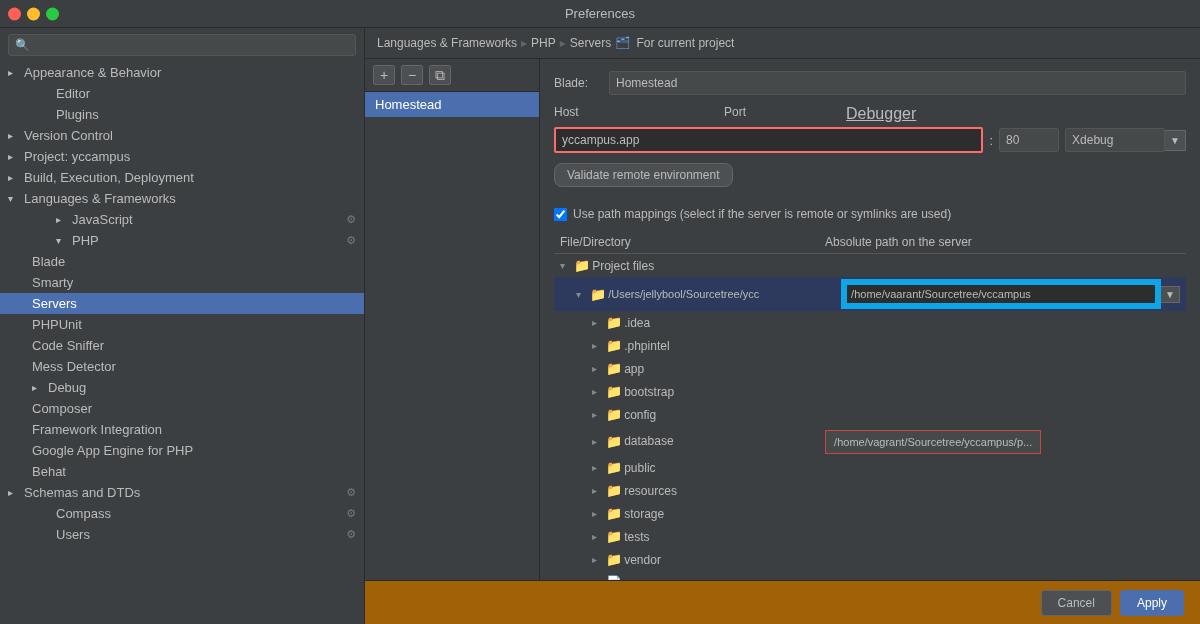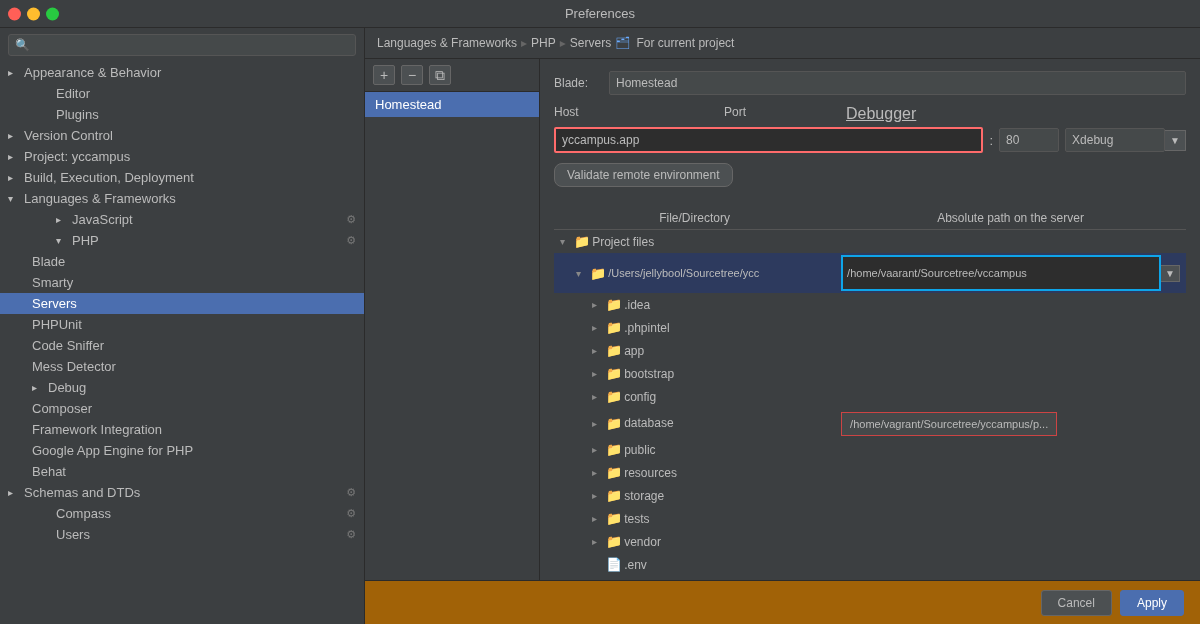--- a/index.html
+++ b/index.html
@@ -254,21 +254,21 @@
       gap: 6px;
       margin-bottom: 10px;
     }
     .checkbox-row input[type=checkbox] { cursor: pointer; }
 
     .path-table {
       width: 100%;
       border-collapse: collapse;
     }
     .path-table th {
-      text-align: center;
+      text-align: left;
       padding: 4px 6px;
       color: #bbbbbb;
       font-weight: normal;
       font-size: 12px;
       border-bottom: 1px solid #555;
     }
     .path-table td {
       padding: 2px 6px;
       font-size: 12px;
       color: #bbbbbb;
@@ -285,26 +285,27 @@
     .tree-icon { font-size: 13px; }
     .folder-icon { color: #c5a030; }
     .file-icon { color: #6aabff; }
 
     .path-input-cell {
       display: flex;
       align-items: center;
     }
     .path-input {
       background: #2d2d2d;
-      border: 2px solid #0ea5e9;
+      border: 6px solid #0ea5e9;
       color: #bbbbbb;
       font-size: 11px;
-      padding: 10px 4px;
+      padding: 3px 4px;
       width: 320px;
       outline: none;
+      margin-left: 16px;
     }
     .path-dropdown-btn {
       background: #4c5052;
       border: 1px solid #666;
       border-left: none;
       color: #bbbbbb;
       padding: 2px 4px;
       cursor: pointer;
       font-size: 10px;
     }
@@ -494,20 +495,24 @@
               </select>
               <span style="color:#bbbbbb;background:#4c5052;border:1px solid #666;border-left:none;padding:4px 5px;font-size:10px;">▼</span>
             </div>
           </div>
         </div>
 
         <div style="margin-bottom:10px;">
           <button class="validate-btn">Validate remote environment</button>
         </div>
 
+        <div class="checkbox-row">
+          <input type="checkbox" checked="" style="">
+          <span style="font-size:12px;">Use path mappings (select if the server is remote or symlinks are used)</span>
+        </div>
 
         <table class="path-table">
           <thead>
             <tr>
               <th style="width:50%;">File/Directory</th>
               <th>Absolute path on the server</th>
             </tr>
           </thead>
           <tbody>
 

